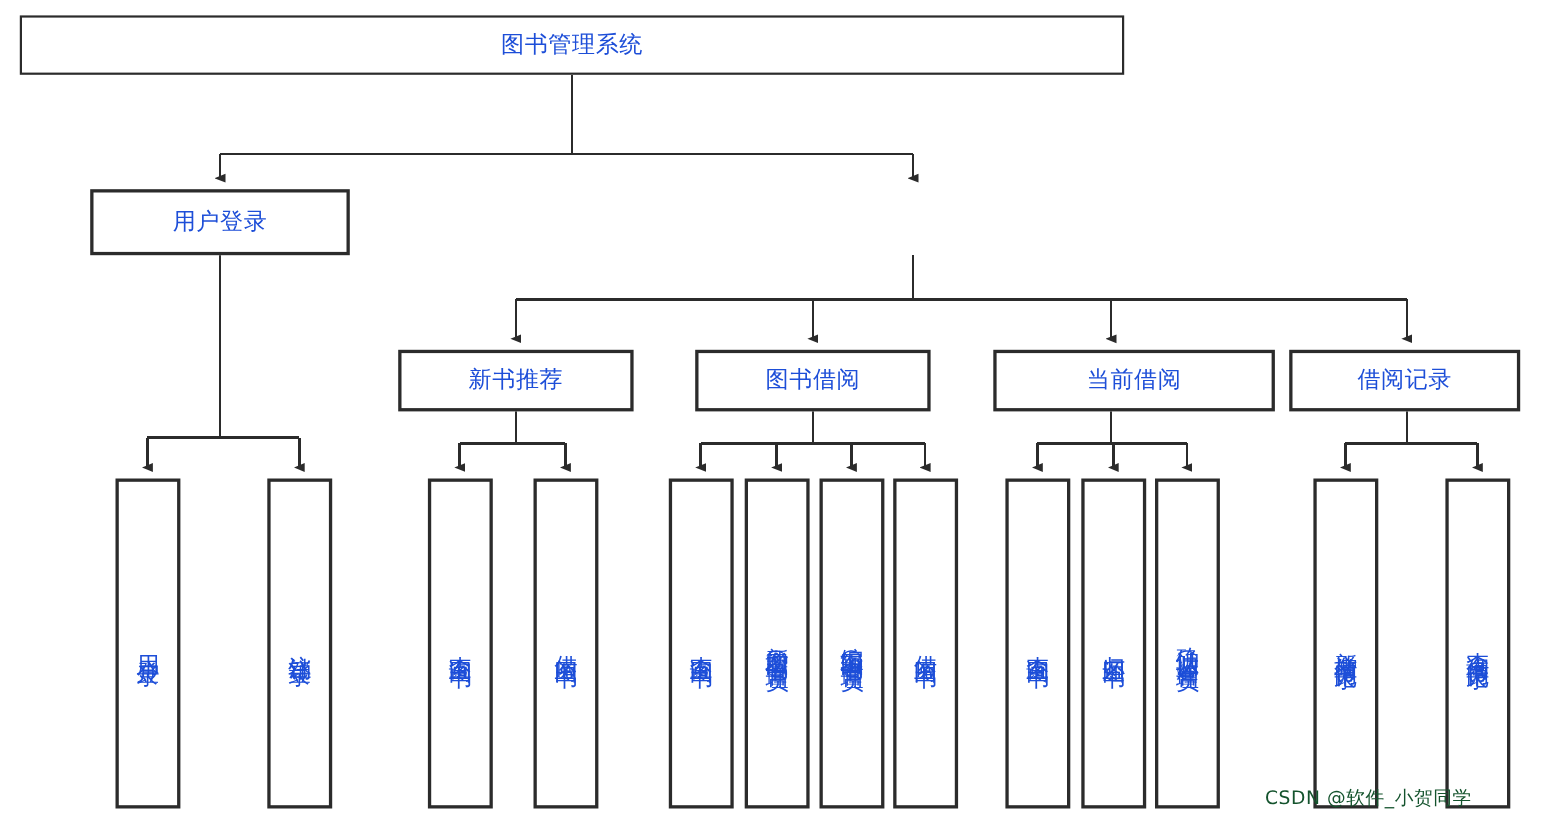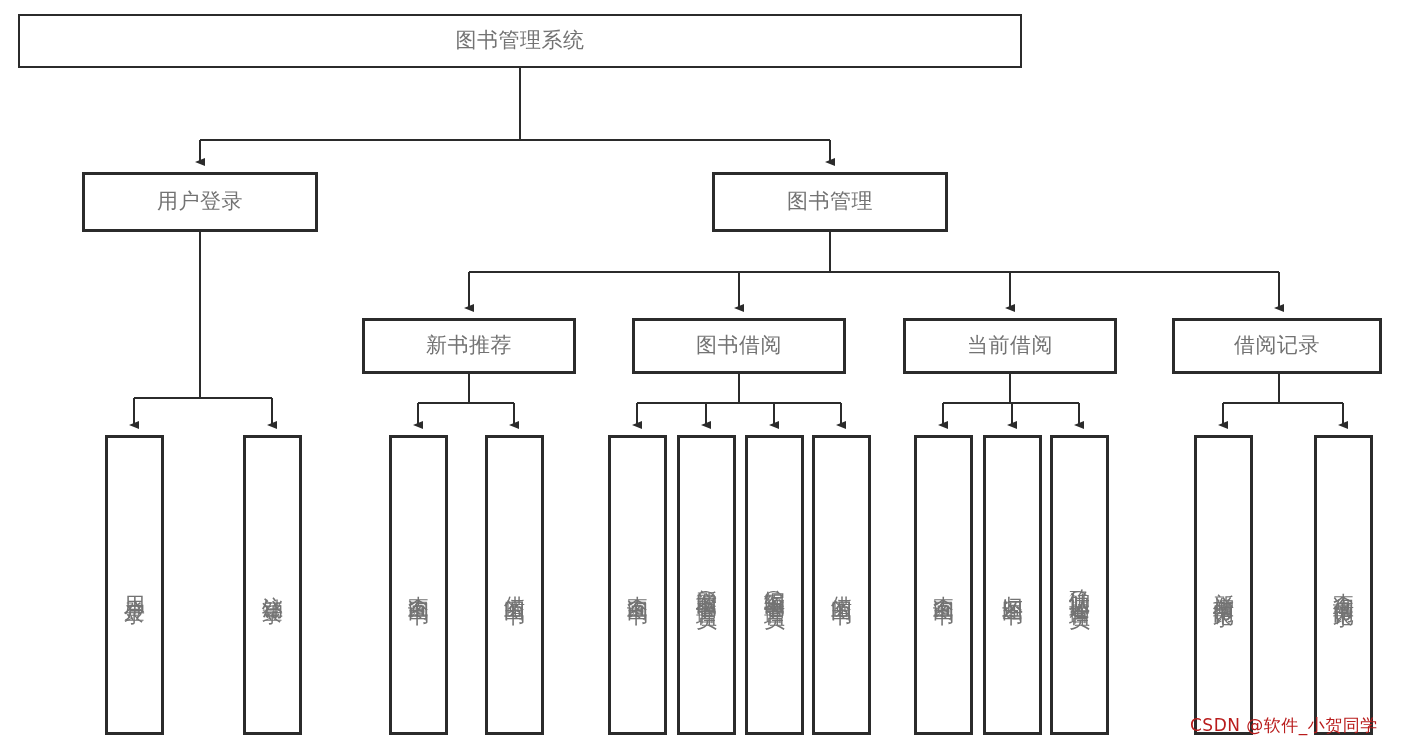--- a/index.html
+++ b/index.html
@@ -39,21 +39,21 @@
   }
   .node.root {
     border-width: 2px;
   }
   .node-label {
     display: block;
     font-size: 21px;
     line-height: 1.2;
     letter-spacing: 0.5px;
     white-space: nowrap;
-    color: #737373;
+    color: #1d4ed8;
   }
   
   .node.leaf {
     align-items: center;
     justify-content: center;
     padding: 6px 0;
   }
   .node.leaf .node-label {
     writing-mode: vertical-rl;
     text-orientation: upright;
@@ -127,31 +127,28 @@
     </g>
   </svg>
 
   <div class="node root" style="left: 18px; top: 14px; width: 1004px; height: 54px; border-color: rgb(43, 43, 43); background: rgb(255, 255, 255); color: rgb(17, 17, 17);">
     <span class="node-label">图书管理系统</span>
   </div>
 
   <div class="node" style="left: 82px; top: 172px; width: 236px; height: 60px; border-color: rgb(43, 43, 43); background: rgb(255, 255, 255); color: rgb(17, 17, 17);">
     <span class="node-label">用户登录</span>
   </div>
-  <div class="node" style="left: 712px; top: 172px; width: 236px; height: 60px; border-color: rgb(43, 43, 43); background: rgb(255, 255, 255); color: rgb(17, 17, 17);">
-    <span class="node-label">图书管理</span>
-  </div>
 
   <div class="node" style="left: 632px; top: 318px; width: 214px; height: 56px; border-color: rgb(43, 43, 43); background: rgb(255, 255, 255); color: rgb(17, 17, 17);">
     <span class="node-label">图书借阅</span>
   </div>
   <div class="node" style="left: 362px; top: 318px; width: 214px; height: 56px; border-color: rgb(43, 43, 43); background: rgb(255, 255, 255); color: rgb(17, 17, 17);">
     <span class="node-label">新书推荐</span>
   </div>
-  <div class="node" style="left: 903px; top: 318px; width: 214px; height: 56px; border-color: rgb(43, 43, 43); background: rgb(255, 255, 255); color: rgb(17, 17, 17);">
+  <div class="node" style="left: 903px; top: 318px; width: 256px; height: 56px; border-color: rgb(43, 43, 43); background: rgb(255, 255, 255); color: rgb(17, 17, 17);">
     <span class="node-label">当前借阅</span>
   </div>
   <div class="node" style="left: 1172px; top: 318px; width: 210px; height: 56px; border-color: rgb(43, 43, 43); background: rgb(255, 255, 255); color: rgb(17, 17, 17);">
     <span class="node-label">借阅记录</span>
   </div>
 
   <div class="node leaf" style="left: 105px; top: 435px; width: 59px; height: 300px; border-color: rgb(43, 43, 43); background: rgb(255, 255, 255); color: rgb(17, 17, 17);">
     <span class="node-label">用户登录</span>
   </div>
   <div class="node leaf" style="left: 243px; top: 435px; width: 59px; height: 300px; border-color: rgb(43, 43, 43); background: rgb(255, 255, 255); color: rgb(17, 17, 17);">
@@ -184,15 +181,15 @@
   <div class="node leaf" style="left: 1050px; top: 435px; width: 59px; height: 300px; border-color: rgb(43, 43, 43); background: rgb(255, 255, 255); color: rgb(17, 17, 17);">
     <span class="node-label">确认归还（管理员）</span>
   </div>
   <div class="node leaf" style="left: 1194px; top: 435px; width: 59px; height: 300px; border-color: rgb(43, 43, 43); background: rgb(255, 255, 255); color: rgb(17, 17, 17);">
     <span class="node-label">新增借阅记录</span>
   </div>
   <div class="node leaf" style="left: 1314px; top: 435px; width: 59px; height: 300px; border-color: rgb(43, 43, 43); background: rgb(255, 255, 255); color: rgb(17, 17, 17);">
     <span class="node-label">查询借阅记录</span>
   </div>
 
-  <div class="watermark" style="left: 1190px; top: 714px; color: #b91c1c;">CSDN @软件_小贺同学</div>
+  <div class="watermark" style="left: 1150px; top: 714px; color: #14532d;">CSDN @软件_小贺同学</div>
 
 </div>
 
 </body></html>

